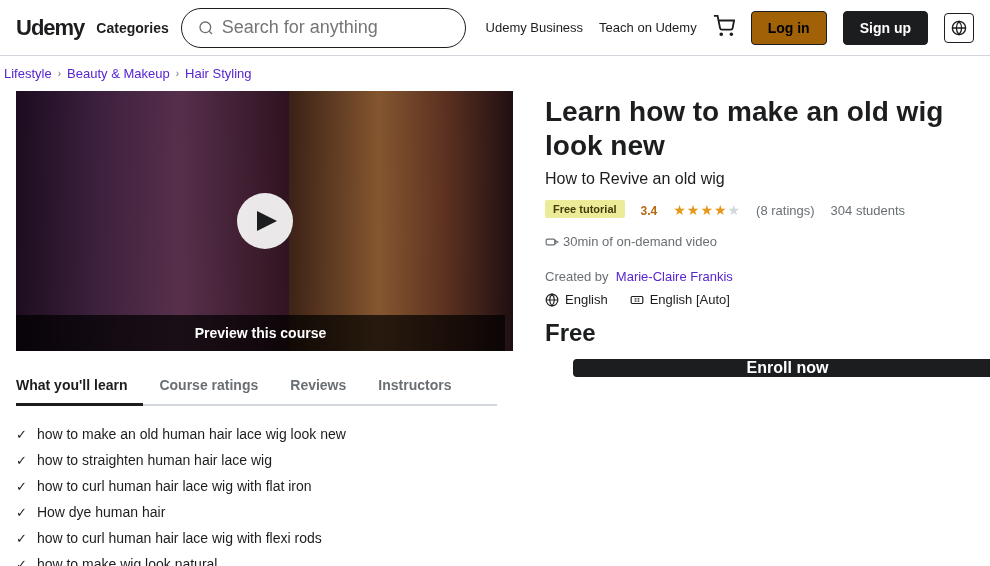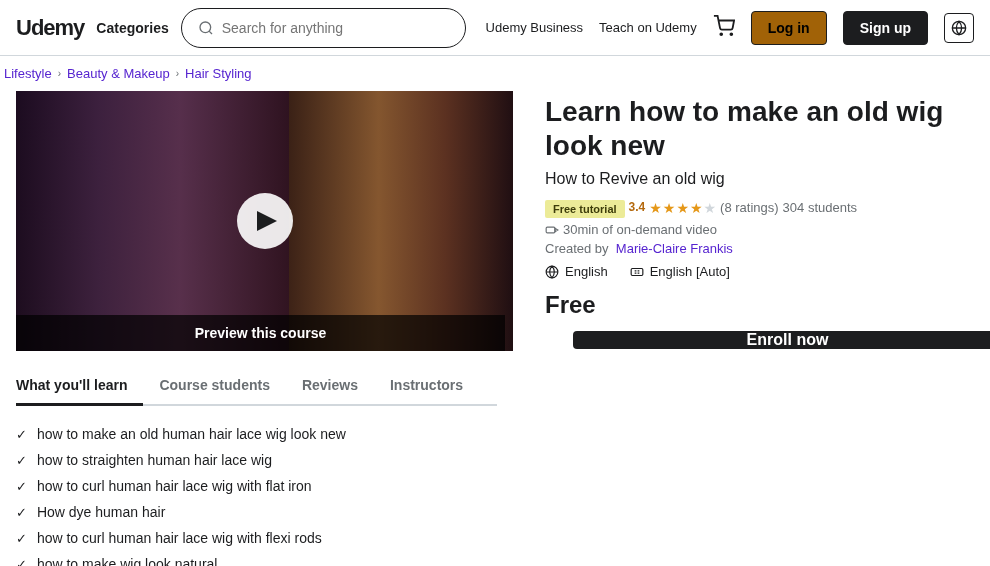--- a/index.html
+++ b/index.html
@@ -13,21 +13,21 @@
     .navbar-logo { display: flex; align-items: center; gap: 4px; text-decoration: none; }
     .logo-text { font-size: 22px; font-weight: 900; color: #1c1d1f; letter-spacing: -1px; }
     .nav-categories { font-size: 14px; font-weight: 700; color: #1c1d1f; cursor: pointer; white-space: nowrap; }
     .search-bar {
       flex: 1; display: flex; align-items: center;
       border: 1.5px solid #1c1d1f; border-radius: 22px; padding: 0 16px; height: 40px;
       background: #fff;
     }
     .search-icon-svg { width: 16px; height: 16px; margin-right: 8px; flex-shrink: 0; }
     .search-input {
-      border: none; outline: none; font-size: 14px; color: #6a6f73; width: 100%; background: transparent;
+      border: none; outline: none; font-size: 18px; color: #6a6f73; width: 100%; background: transparent;
     }
     .nav-right { display: flex; align-items: center; gap: 16px; margin-left: 8px; }
     .nav-link { font-size: 13px; color: #1c1d1f; text-decoration: none; white-space: nowrap; }
     .cart-icon { cursor: pointer; }
     .btn-login {
       padding: 8px 16px; border: 1.5px solid #1c1d1f; border-radius: 4px;
       background: #a16207; font-size: 14px; font-weight: 700; cursor: pointer; white-space: nowrap;
     }
     .btn-signup {
       padding: 8px 16px; border: 1.5px solid #1c1d1f; border-radius: 4px;
@@ -104,21 +104,21 @@
     .learn-list { padding: 20px 0; }
     .learn-item {
       display: flex; align-items: flex-start; gap: 10px; margin-bottom: 10px; font-size: 14px;
     }
     .check-icon { color: #1c1d1f; font-size: 13px; margin-top: 1px; flex-shrink: 0; }
 
     
     .right-col { flex: 1; padding-top: 4px; }
     .course-title { font-size: 28px; font-weight: 700; line-height: 1.2; margin-bottom: 8px; color: #1c1d1f; }
     .course-subtitle { font-size: 16px; color: #1c1d1f; margin-bottom: 12px; }
-    .course-meta { display: flex; align-items: flex-start; gap: 4px; margin-bottom: 4px; flex-wrap: wrap; }
+    .course-meta { display: flex; align-items: flex-end; gap: 16px; margin-bottom: 20px; flex-wrap: wrap; }
     .free-badge {
       background: #eceb98; color: #3d3c0a; font-size: 11px; font-weight: 700;
       padding: 3px 8px; border-radius: 2px; white-space: nowrap;
     }
     .rating-number { font-size: 12px; font-weight: 700; color: #b4690e; }
     .stars { display: flex; gap: 1px; }
     .star { color: #e59819; font-size: 14px; }
     .star-half { color: #e59819; font-size: 14px; }
     .star-empty { color: #d1d7dc; font-size: 14px; }
     .rating-count { font-size: 13px; color: #6a6f73; }
@@ -192,21 +192,21 @@
       </div>
       <div class="play-btn">
         <div class="play-triangle"></div>
       </div>
       <div class="preview-bar">Preview this course</div>
     </div>
 
     <div class="tabs-section">
       <div class="tabs">
         <div class="tab-item active">What you'll learn</div>
-        <div class="tab-item">Course students</div>
+        <div class="tab-item">Course ratings</div>
         <div class="tab-item">Reviews</div>
         <div class="tab-item">Instructors</div>
       </div>
 
       <div class="learn-list">
         <div class="learn-item">
           <span class="check-icon">✓</span>
           <span>how to make an old human hair lace wig look new</span>
         </div>
         <div class="learn-item">

